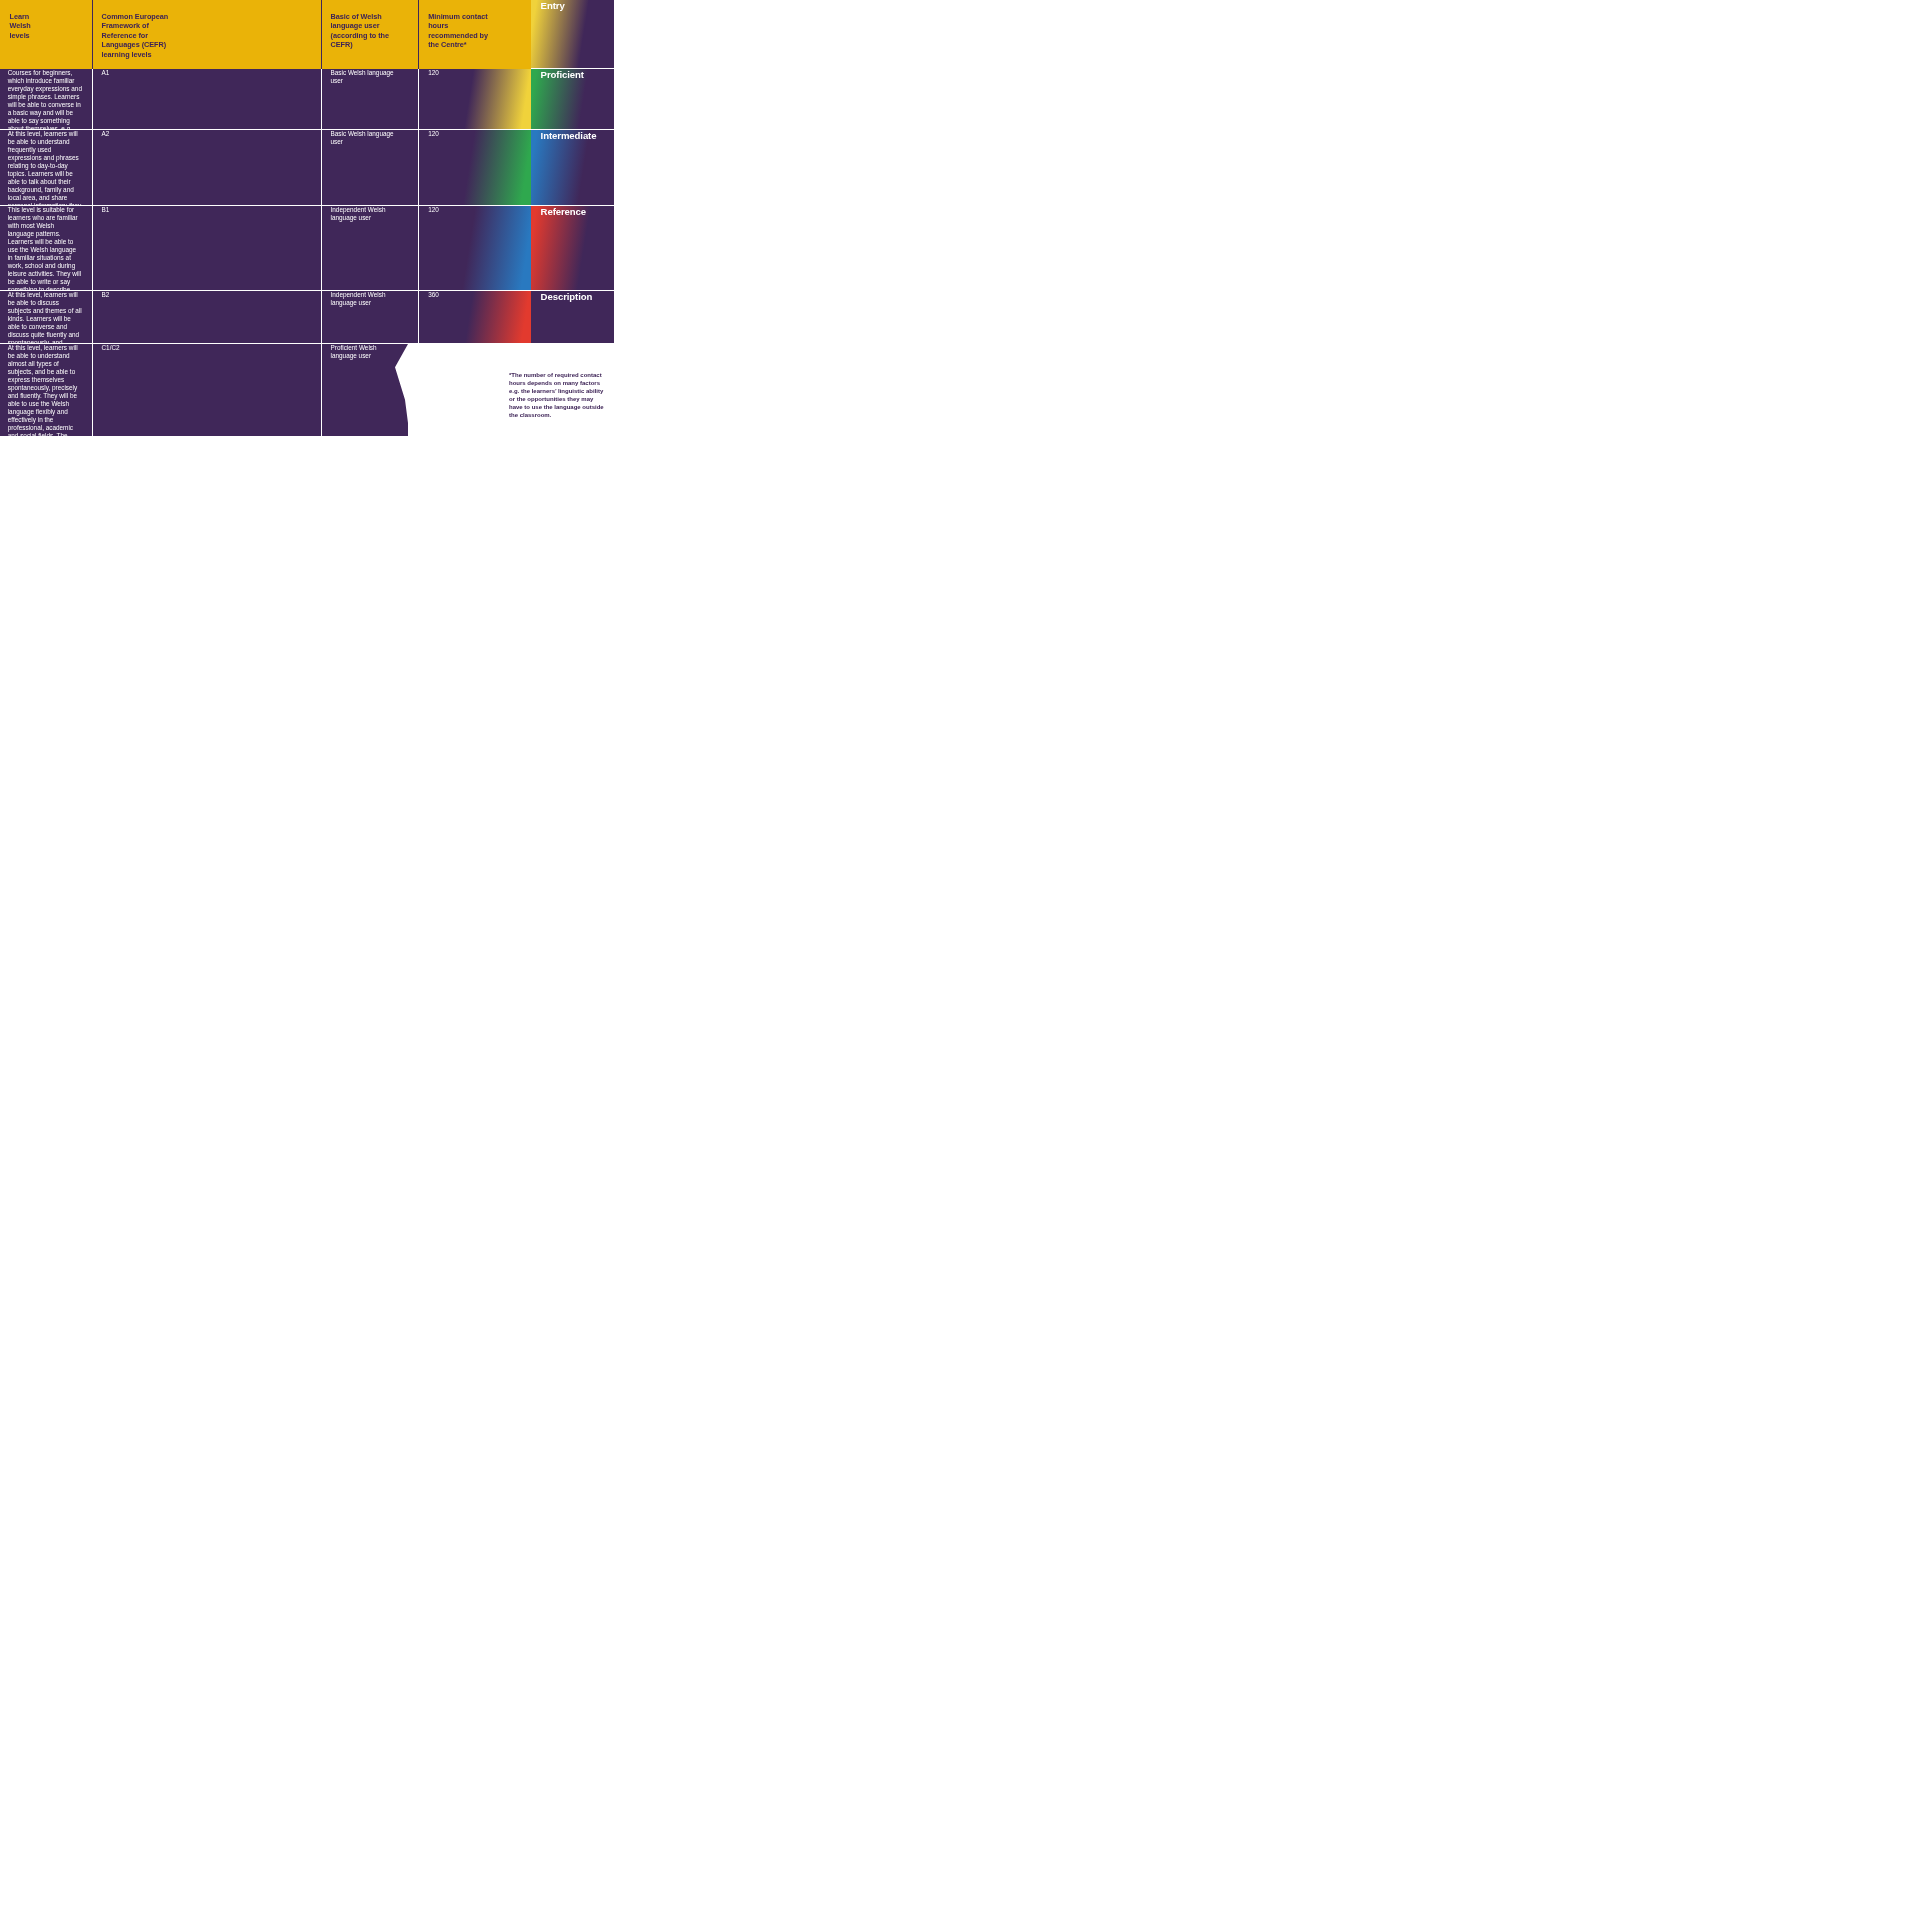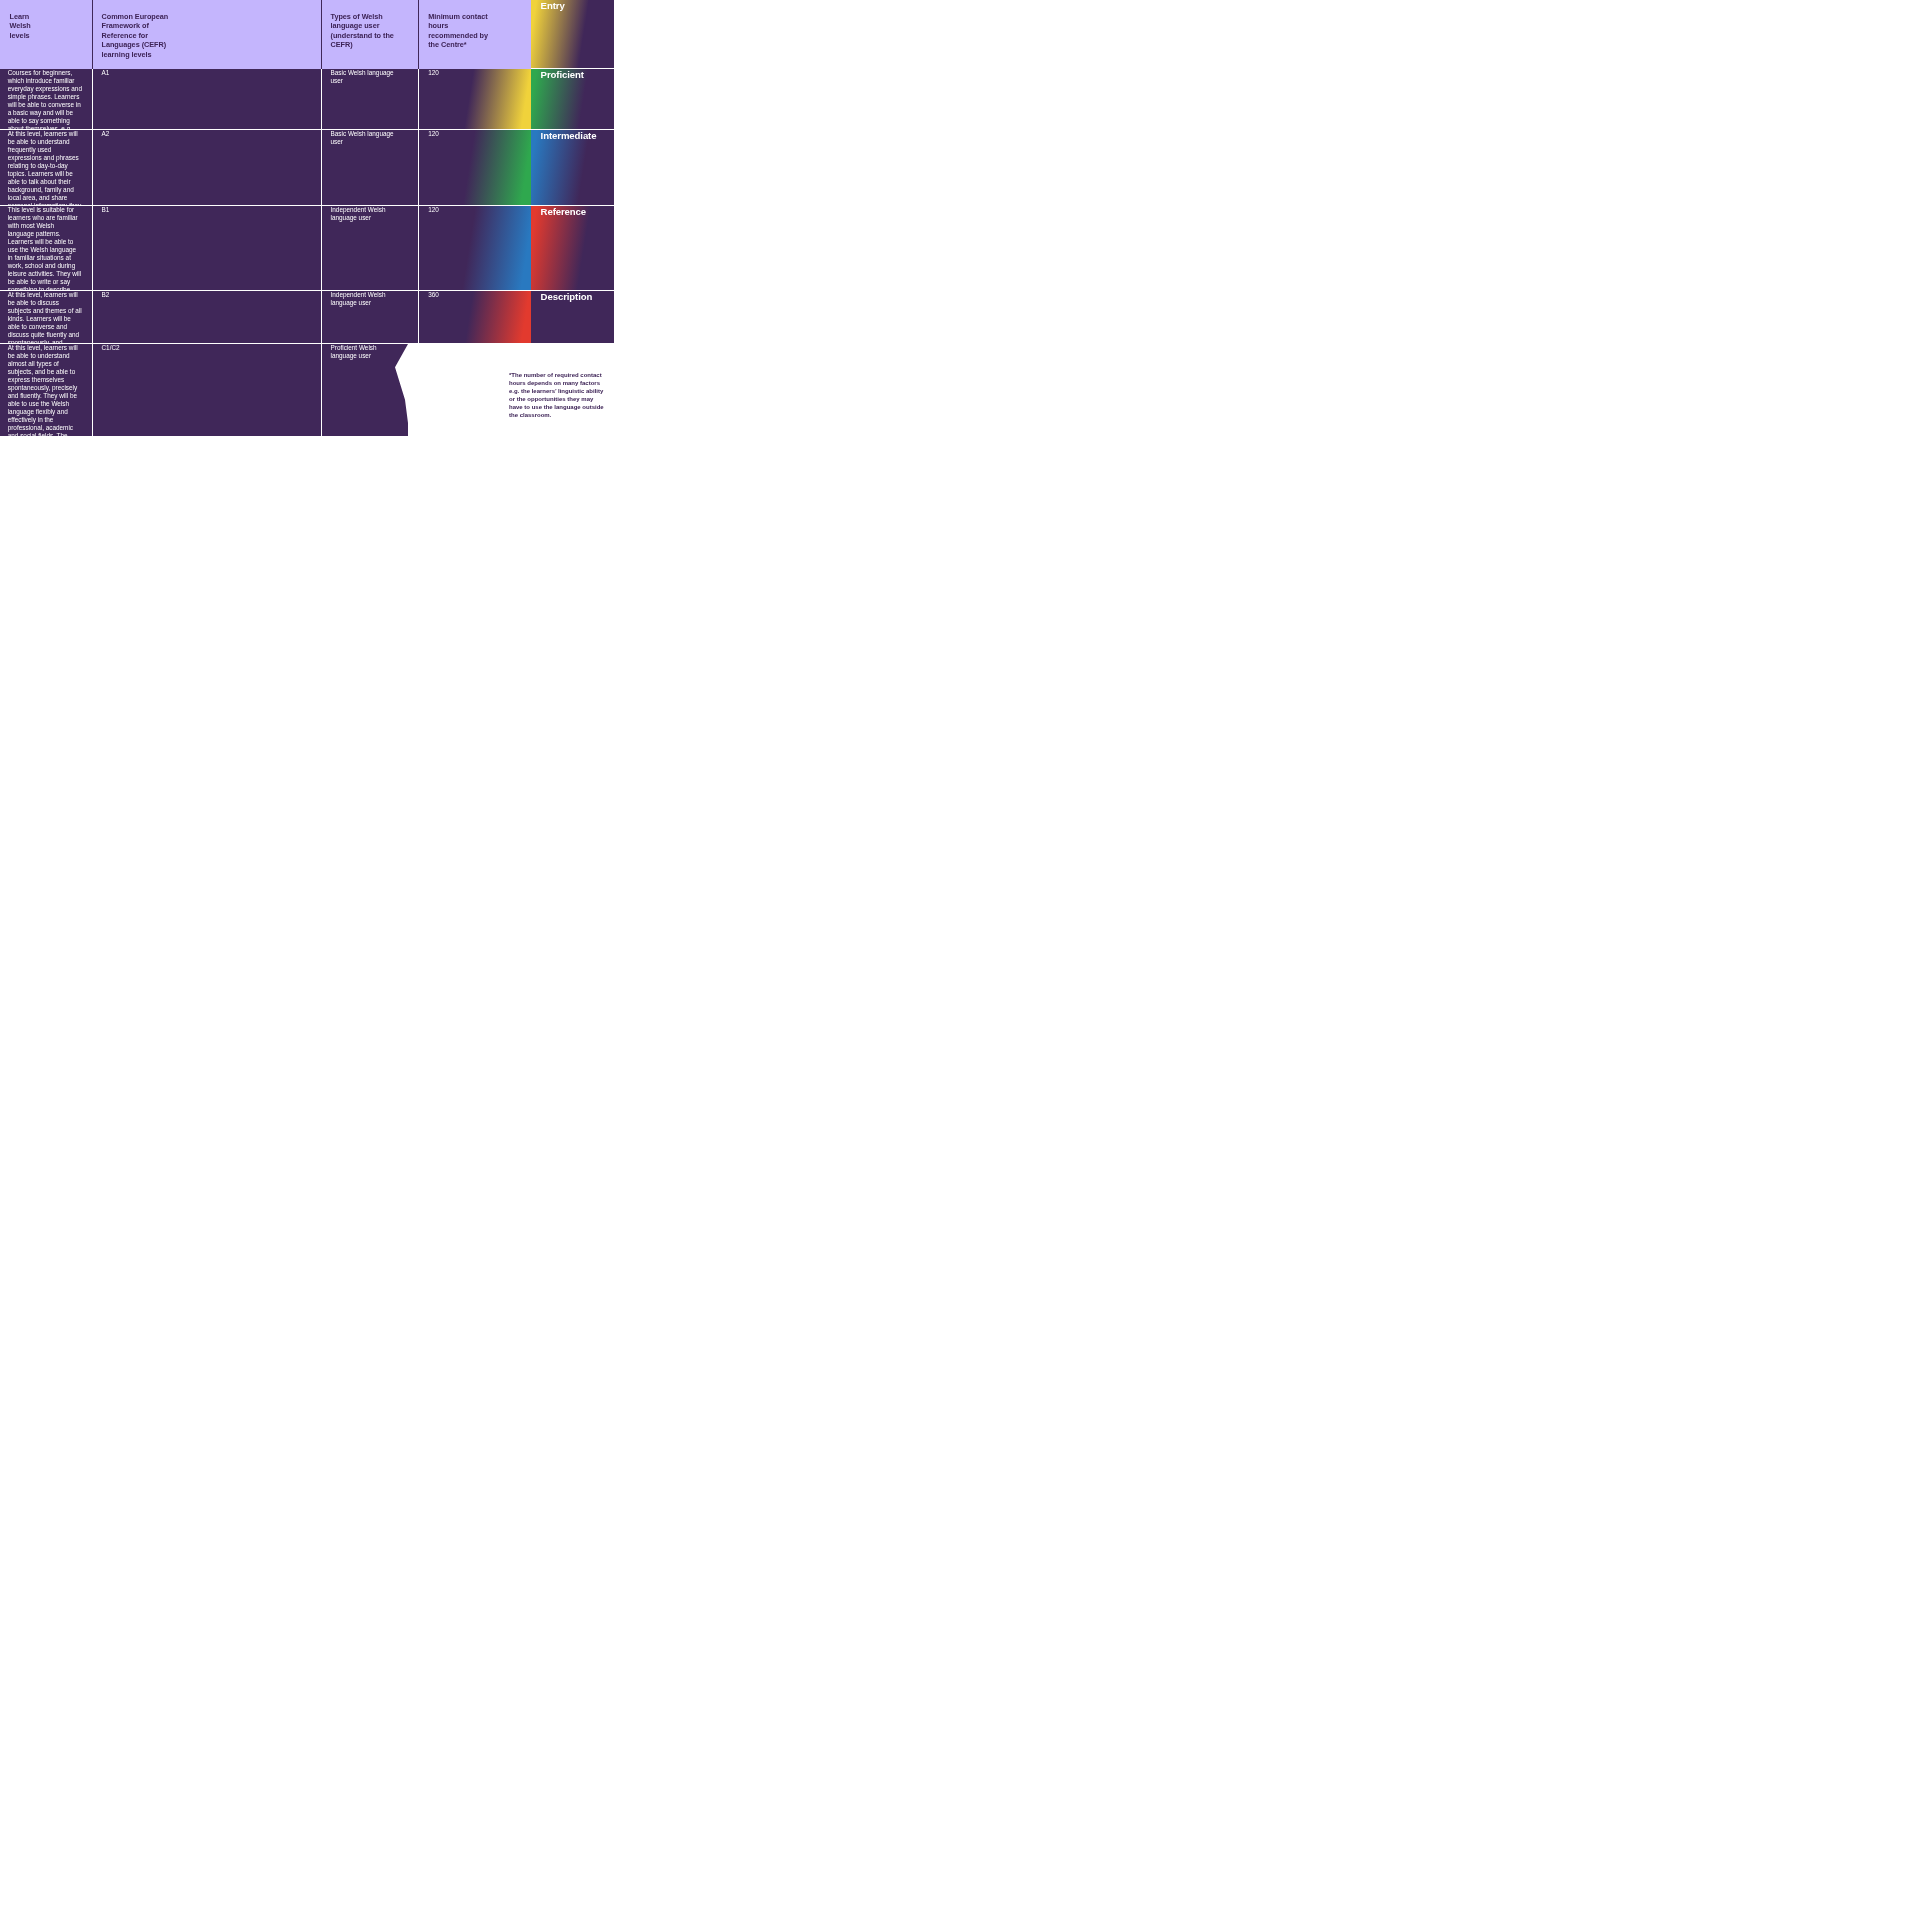--- a/index.html
+++ b/index.html
@@ -16,21 +16,21 @@
     overflow:hidden;
   }
   .tbl{
     display:grid;
     grid-template-columns:93px 229px 97px 112px 84px;
     grid-template-rows:69px 61px 76px 85px 53px 93px;
     width:615px;height:436px;
   }
   
   .h{
-    background:#c4b5fd;
+    background:#eab308;
     border-right:1.9px solid var(--cell);
     box-sizing:border-box;
     padding-top:11.6px;
     color:var(--ink);
   }
   .h.last{border-right:none;}
   .h .ht{
     display:block;
     font-size:7.3px;line-height:1.32;font-weight:800;
     letter-spacing:-0.04px;
@@ -85,21 +85,21 @@
 
     <div class="h">
       <span class="ht h1t">Learn
 Welsh
 levels</span>
     </div>
     <div class="h">
       <span class="ht h3t">Common European Framework of Reference for Languages (CEFR) learning levels</span>
     </div>
     <div class="h">
-      <span class="ht h4t">Types of Welsh language user (understand to the CEFR)</span>
+      <span class="ht h4t">Basic of Welsh language user (according to the CEFR)</span>
     </div>
     <div class="h last">
       <span class="ht h5t">Minimum contact hours recommended by the Centre*</span>
     </div>
 
     <div class="c lv" style="--ac: #f0d23b;">
       <span class="lab">Entry</span>
     </div>
     <div class="c ds">
       <span class="txt">Courses for beginners, which introduce familiar everyday expressions and simple phrases. Learners will be able to converse in a basic way and will be able to say something about themselves, e.g. where they live.</span>

